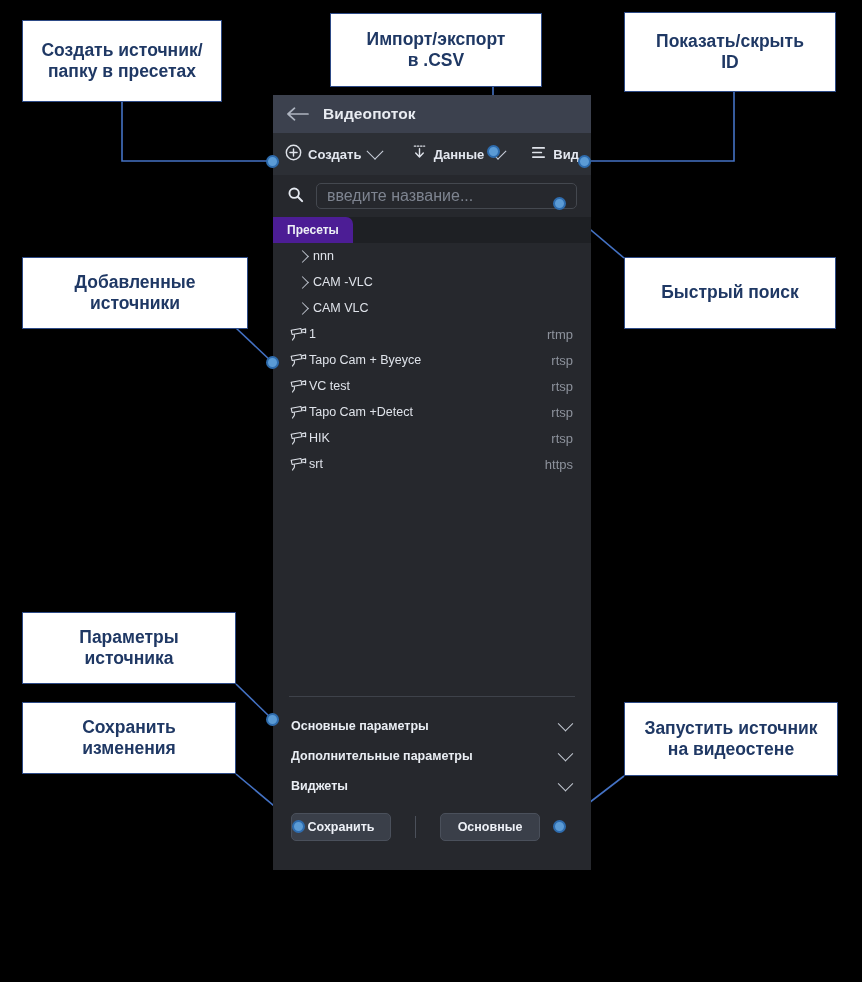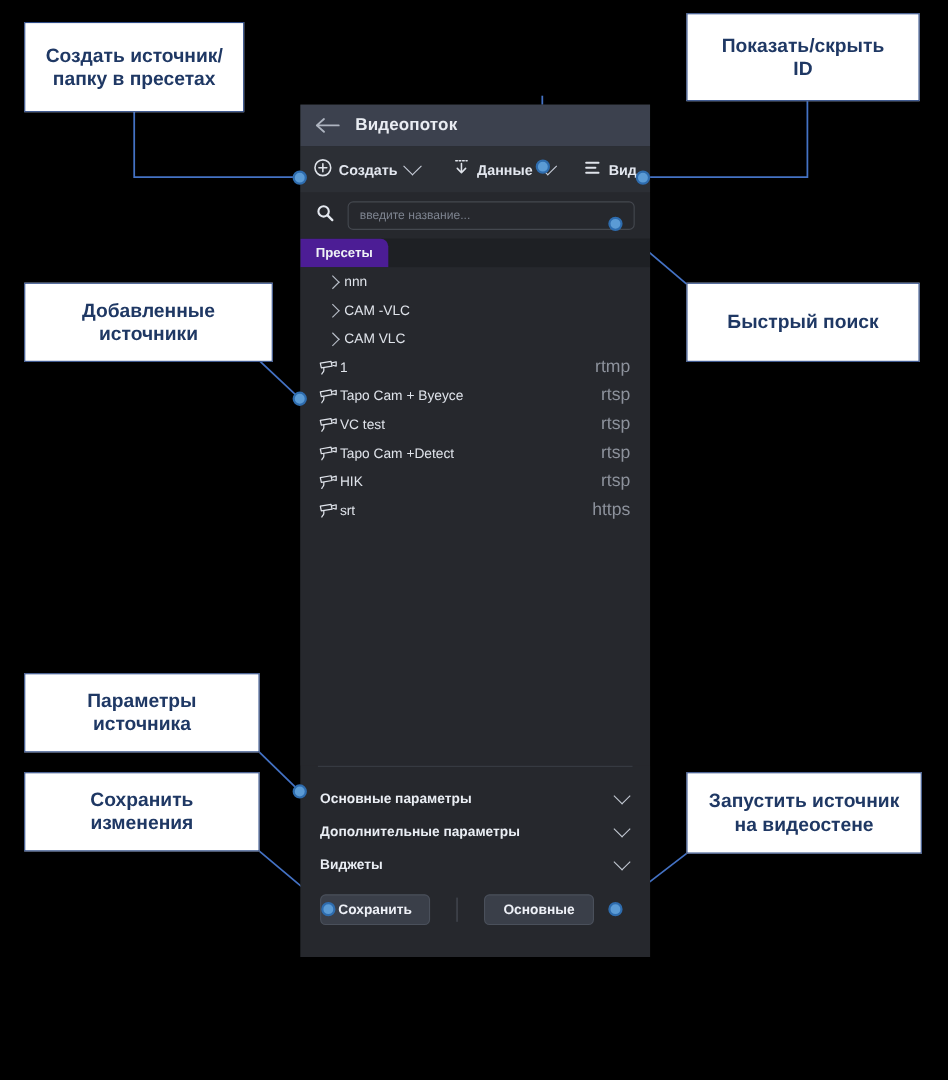--- a/index.html
+++ b/index.html
@@ -126,21 +126,21 @@
     flex: 1;
     height: 26px;
     border: 1px solid #44484f;
     border-radius: 5px;
     background: #26282d;
     display: flex;
     align-items: center;
     padding: 0 10px;
     box-sizing: border-box;
     color: #7e8490;
-    font-size: 11px;
+    font-size: 16px;
   }
 
   
   .tabrow {
     height: 26px;
     background: #1e2024;
     display: flex;
     align-items: flex-end;
     padding-left: 0;
     box-sizing: border-box;
@@ -178,21 +178,21 @@
     width: 22px;
     flex: 0 0 22px;
     display: flex;
     align-items: center;
     justify-content: center;
   }
   .row.folder .ico { margin-left: 4px; }
   .row .nm { flex: 1; white-space: nowrap; overflow: hidden; }
   .row .proto {
     color: #8d929c;
-    font-size: 16px;
+    font-size: 13px;
     margin-left: 8px;
   }
   .chev-r {
     display: inline-block;
     width: 8px; height: 8px;
     border-top: 1.5px solid #b9bfc9;
     border-right: 1.5px solid #b9bfc9;
     transform: rotate(45deg);
   }
 
@@ -280,20 +280,22 @@
     <path d="M236 684 L272 719" stroke="#4472c4" stroke-width="1.6" fill="none"></path>
 
     <path d="M236 774 L298 826" stroke="#4472c4" stroke-width="1.6" fill="none"></path>
 
     <path d="M624 776 L559 826" stroke="#4472c4" stroke-width="1.6" fill="none"></path>
   </svg>
 
   <div class="callout" style="left:22px; top:20px; width:200px; height:82px;">Создать источник/
 папку в пресетах</div>
 
+  <div class="callout" style="left:330px; top:13px; width:212px; height:74px;">Импорт/экспорт
+в .CSV</div>
 
   <div class="callout" style="left:624px; top:12px; width:212px; height:80px;">Показать/скрыть
 ID</div>
 
   <div class="callout" style="left:22px; top:257px; width:226px; height:72px;">Добавленные
 источники</div>
 
   <div class="callout" style="left:624px; top:257px; width:212px; height:72px;">Быстрый поиск</div>
 
   <div class="callout" style="left:22px; top:612px; width:214px; height:72px;">Параметры

